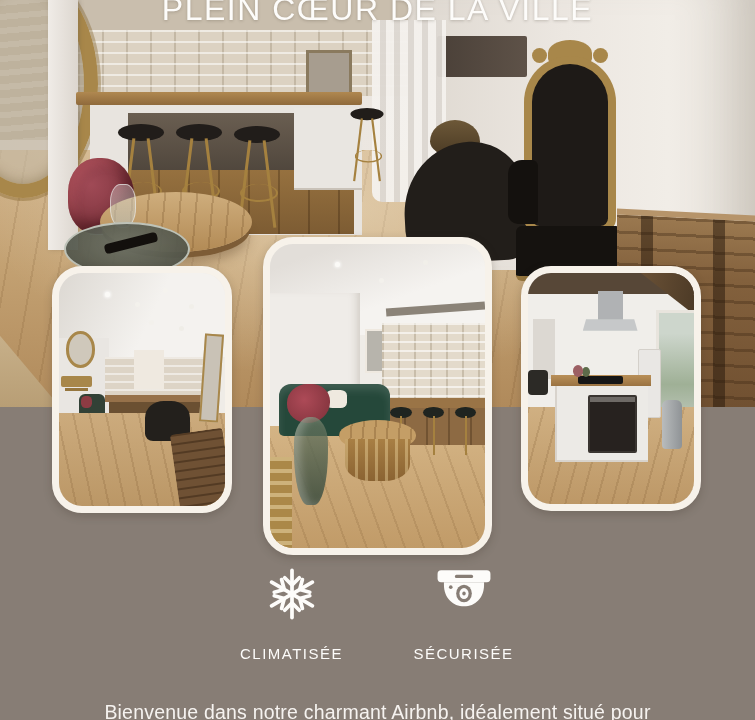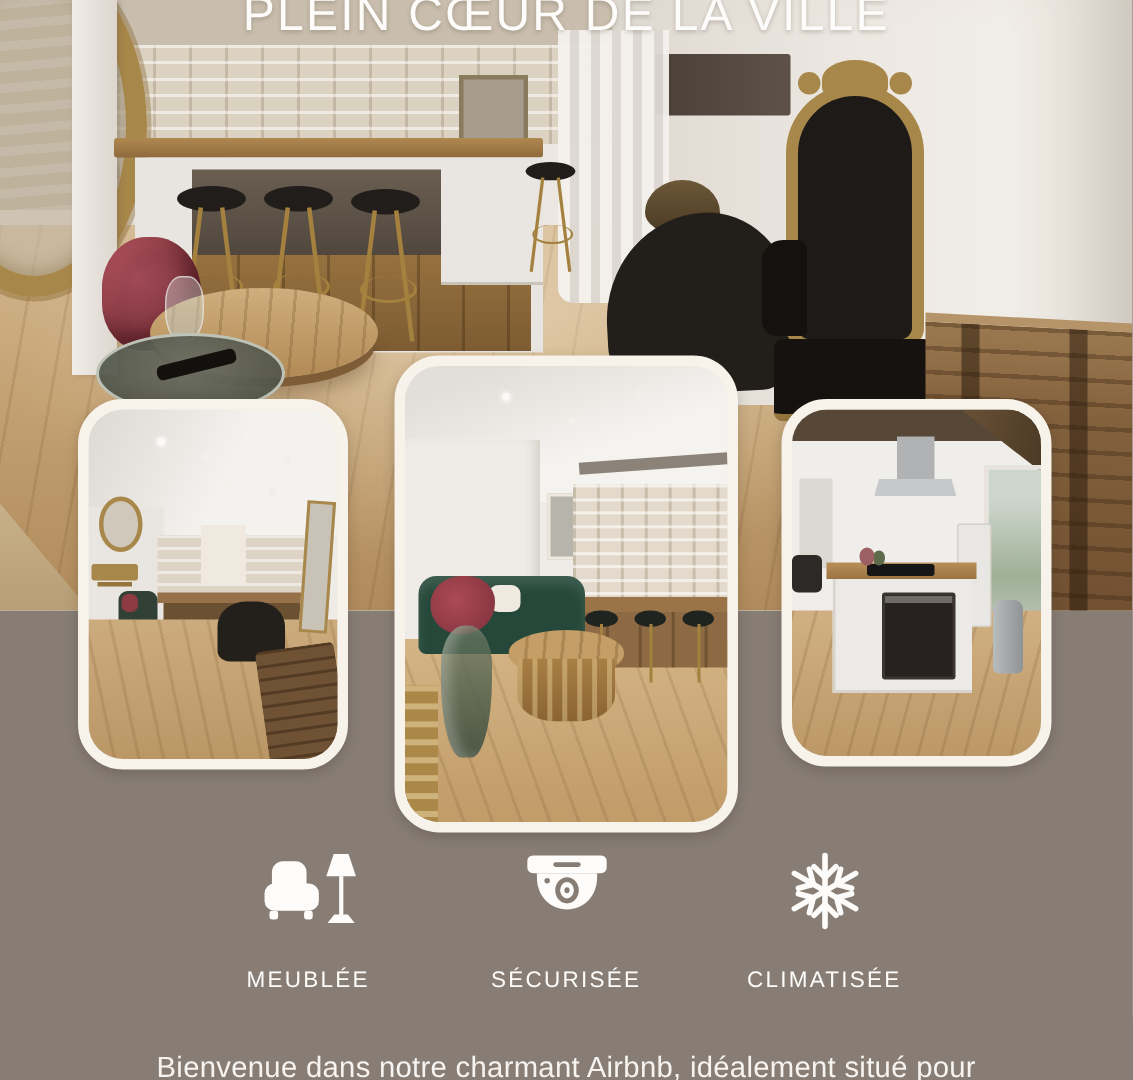--- a/index.html
+++ b/index.html
@@ -342,69 +342,53 @@
       <div class="c3-cooktop"></div>
       <div class="c3-islandbody"></div>
       <div class="c3-oven"></div>
       <div class="c3-trash"></div>
       <div class="c3-plant"></div>
     </div>
   </div>
 
   <div class="features">
 
-    <div class="feature">
-      <div class="f-icon">
-        <svg width="66" height="56" viewBox="0 0 80 68" aria-hidden="true">
-          <g fill="#FDFCFA">
-            <rect x="10" y="10" width="28" height="26" rx="9"></rect>
-            <rect x="4" y="28" width="44" height="22" rx="8"></rect>
-            <rect x="8" y="50" width="7" height="7" rx="2"></rect>
-            <rect x="36" y="50" width="7" height="7" rx="2"></rect>
-            <path d="M60 4 L72 4 L78 22 L54 22 Z"></path>
-            <rect x="64.4" y="22" width="3.4" height="32"></rect>
-            <path d="M55 60 L77 60 L71.5 53 L60.5 53 Z"></path>
-          </g>
-        </svg>
-      </div>
-      <div class="f-label">MEUBLÉE</div>
-    </div>
-
-    <div class="feature">
-      <div class="f-icon">
-        <svg width="62" height="54" viewBox="0 0 68 58" aria-hidden="true">
-          <g fill="#FDFCFA">
-            <rect x="5" y="3" width="58" height="13" rx="4"></rect>
-            <path d="M12 16 L56 16 L56 19 C56 33 46.2 42.5 34 42.5 C21.8 42.5 12 33 12 19 Z"></path>
-          </g>
-          <rect x="24" y="8" width="20" height="3.4" rx="1.7" fill="#877d75"></rect>
-          <ellipse cx="34" cy="28.5" rx="8.6" ry="9.6" fill="#877d75"></ellipse>
-          <ellipse cx="34" cy="28.5" rx="5" ry="6" fill="#FDFCFA"></ellipse>
-          <ellipse cx="34" cy="28.5" rx="1.9" ry="2.2" fill="#877d75"></ellipse>
-          <circle cx="19.5" cy="21.5" r="2" fill="#877d75"></circle>
-        </svg>
-      </div>
-      <div class="f-label">SÉCURISÉE</div>
-    </div>
 
     <div class="feature">
       <div class="f-icon">
         <svg width="52" height="56" viewBox="0 0 64 64" aria-hidden="true">
           <defs>
             <g id="sfarm" stroke="#FDFCFA" stroke-width="4.6" stroke-linecap="round" fill="none">
               <path d="M32 3 L32 61"></path>
               <path d="M23 12 L32 21 L41 12"></path>
               <path d="M23 52 L32 43 L41 52"></path>
             </g>
           </defs>
           <use href="#sfarm"></use>
           <use href="#sfarm" transform="rotate(60 32 32)"></use>
           <use href="#sfarm" transform="rotate(120 32 32)"></use>
         </svg>
       </div>
       <div class="f-label">CLIMATISÉE</div>
     </div>
 
+    <div class="feature">
+      <div class="f-icon">
+        <svg width="62" height="54" viewBox="0 0 68 58" aria-hidden="true">
+          <g fill="#FDFCFA">
+            <rect x="5" y="3" width="58" height="13" rx="4"></rect>
+            <path d="M12 16 L56 16 L56 19 C56 33 46.2 42.5 34 42.5 C21.8 42.5 12 33 12 19 Z"></path>
+          </g>
+          <rect x="24" y="8" width="20" height="3.4" rx="1.7" fill="#877d75"></rect>
+          <ellipse cx="34" cy="28.5" rx="8.6" ry="9.6" fill="#877d75"></ellipse>
+          <ellipse cx="34" cy="28.5" rx="5" ry="6" fill="#FDFCFA"></ellipse>
+          <ellipse cx="34" cy="28.5" rx="1.9" ry="2.2" fill="#877d75"></ellipse>
+          <circle cx="19.5" cy="21.5" r="2" fill="#877d75"></circle>
+        </svg>
+      </div>
+      <div class="f-label">SÉCURISÉE</div>
+    </div>
+
   </div>
 
   <p class="intro">Bienvenue dans notre charmant Airbnb, idéalement situé pour</p>
 
 </div>
 
 </body></html>

